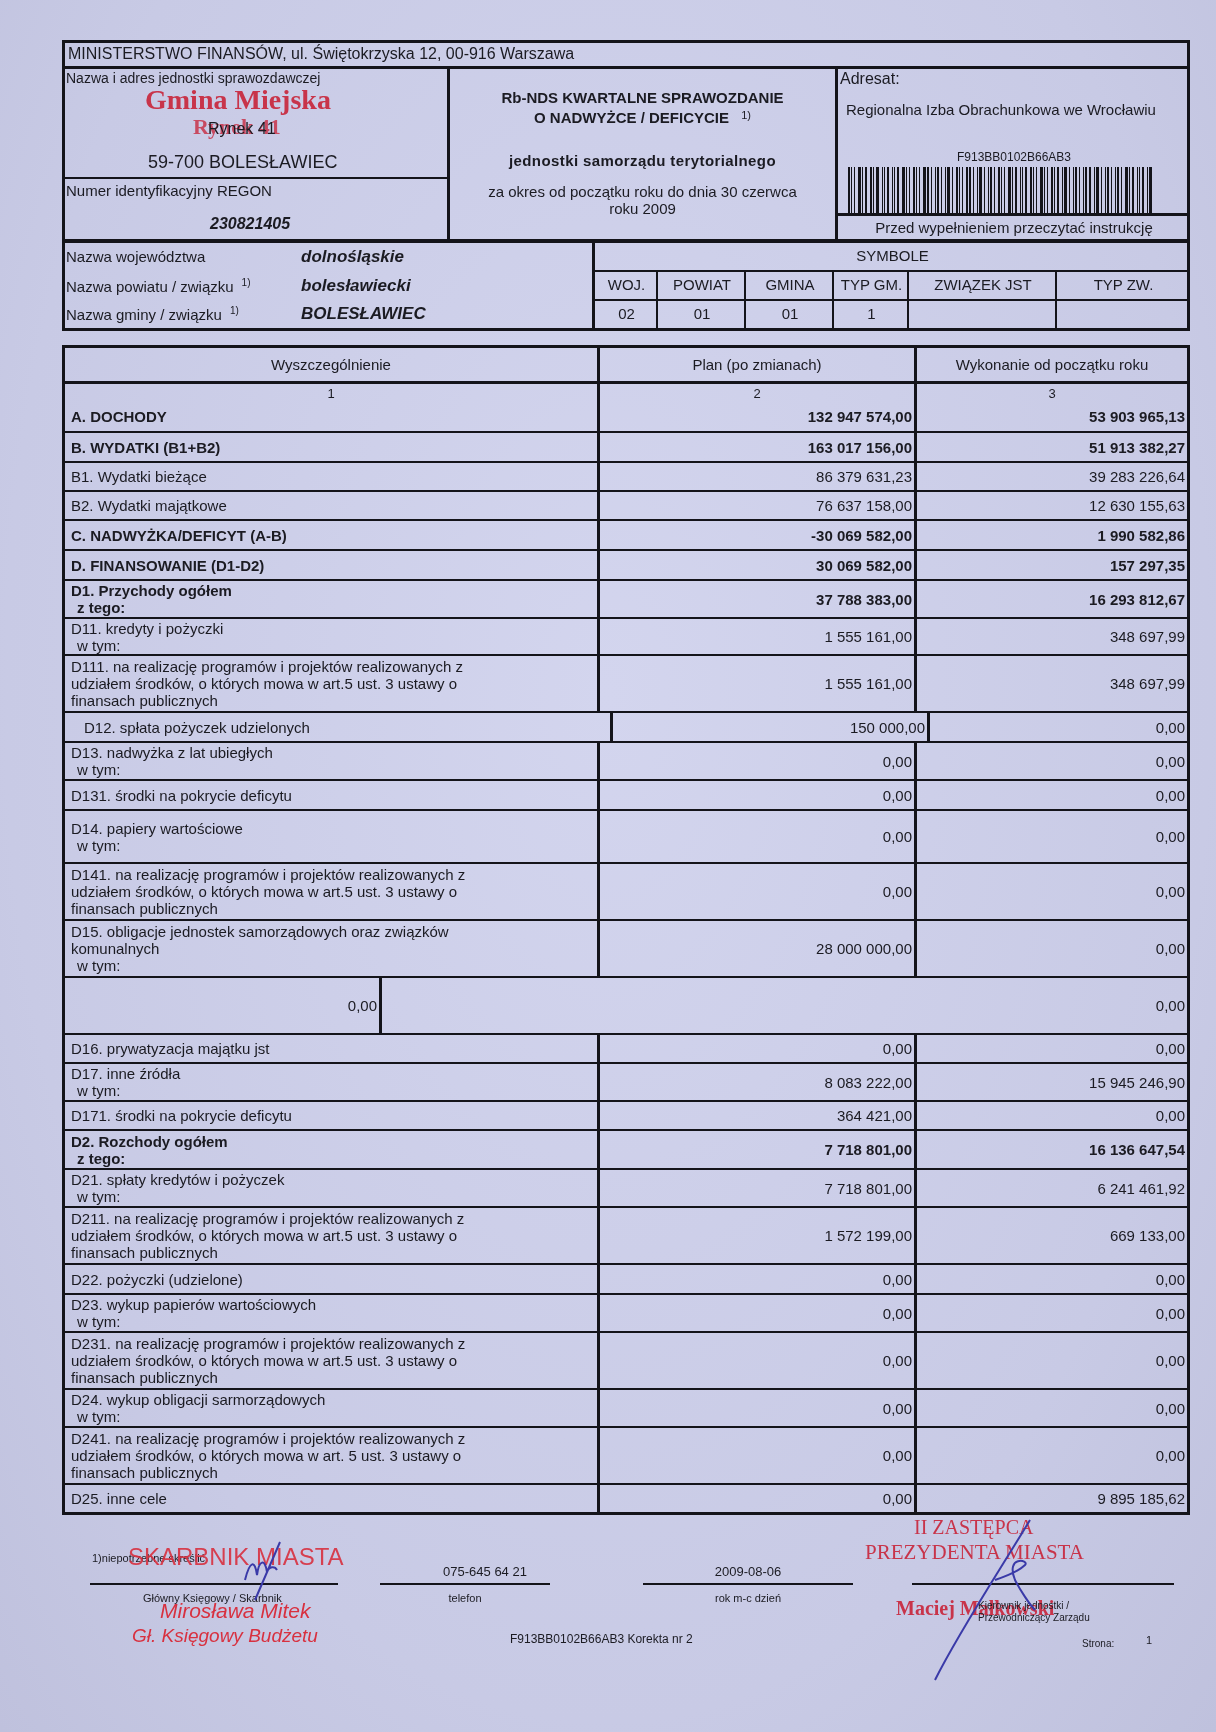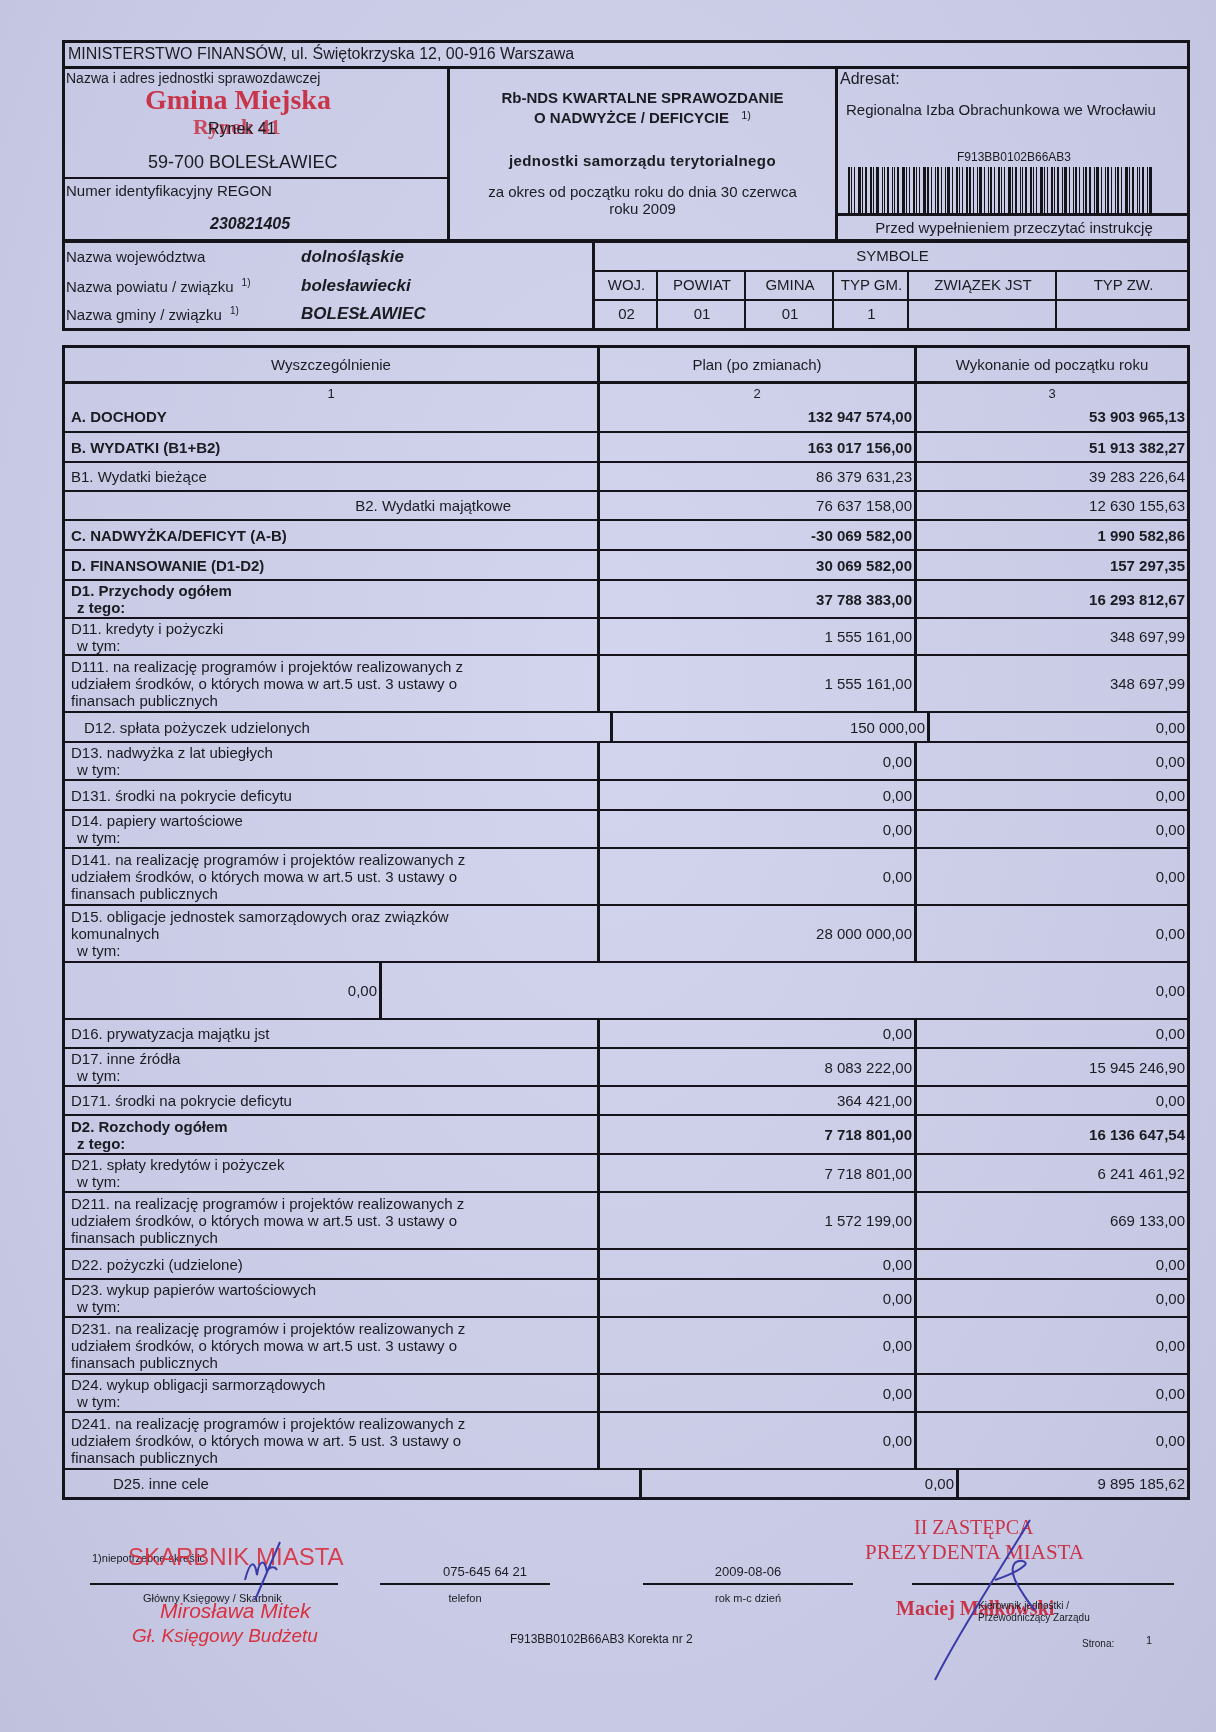--- a/index.html
+++ b/index.html
@@ -223,21 +223,21 @@
         </div>
         <div class="row" style="height: 29px;">
           <div class="c1">
             <div style="white-space: normal; max-width: 440px;">B1. Wydatki bieżące</div>
           </div>
           <div class="c2">86 379 631,23</div>
           <div class="c3">39 283 226,64</div>
         </div>
         <div class="row" style="height: 29px;">
           <div class="c1">
-            <div style="white-space: normal; max-width: 440px; text-align: right;">B2. Wydatki majątkowe</div>
+            <div style="white-space: normal; max-width: 440px;">B2. Wydatki majątkowe</div>
           </div>
           <div class="c2">76 637 158,00</div>
           <div class="c3">12 630 155,63</div>
         </div>
         <div class="row bold" style="height: 30px;">
           <div class="c1">
             <div style="white-space: normal; max-width: 440px;">C. NADWYŻKA/DEFICYT (A-B)</div>
           </div>
           <div class="c2">-30 069 582,00</div>
           <div class="c3">1 990 582,86</div>
@@ -287,21 +287,21 @@
           <div class="c2">0,00</div>
           <div class="c3">0,00</div>
         </div>
         <div class="row" style="height: 30px;">
           <div class="c1">
             <div style="white-space: normal; max-width: 440px;">D131. środki na pokrycie deficytu</div>
           </div>
           <div class="c2">0,00</div>
           <div class="c3">0,00</div>
         </div>
-        <div class="row" style="height: 38px;">
+        <div class="row" style="height: 53px;">
           <div class="c1">
             <div style="white-space: normal; max-width: 440px;">D14. papiery wartościowe</div>
             <div class="sub">w tym:</div>
           </div>
           <div class="c2">0,00</div>
           <div class="c3">0,00</div>
         </div>
         <div class="row" style="height: 57px;">
           <div class="c1">
             <div style="white-space: normal; max-width: 440px;">D141. na realizację programów i projektów realizowanych z udziałem środków, o których mowa w art.5 ust. 3 ustawy o finansach publicznych</div>
@@ -396,21 +396,21 @@
           <div class="c2">0,00</div>
           <div class="c3">0,00</div>
         </div>
         <div class="row" style="height: 57px;">
           <div class="c1">
             <div style="white-space: normal; max-width: 440px;">D241. na realizację programów i projektów realizowanych z udziałem środków, o których mowa w art. 5 ust. 3 ustawy o finansach publicznych</div>
           </div>
           <div class="c2">0,00</div>
           <div class="c3">0,00</div>
         </div>
-        <div class="row" style="height: 29px; padding-left: 42px;">
+        <div class="row" style="height: 29px;">
           <div class="c1">
             <div style="white-space: normal; max-width: 440px;">D25. inne cele</div>
           </div>
           <div class="c2">0,00</div>
           <div class="c3">9 895 185,62</div>
         </div>
       </div>
   </div>
 
   <div class="txt" style="left:92px; top:1552px; font-size:11px;">1)niepotrzebne skreślić</div>

